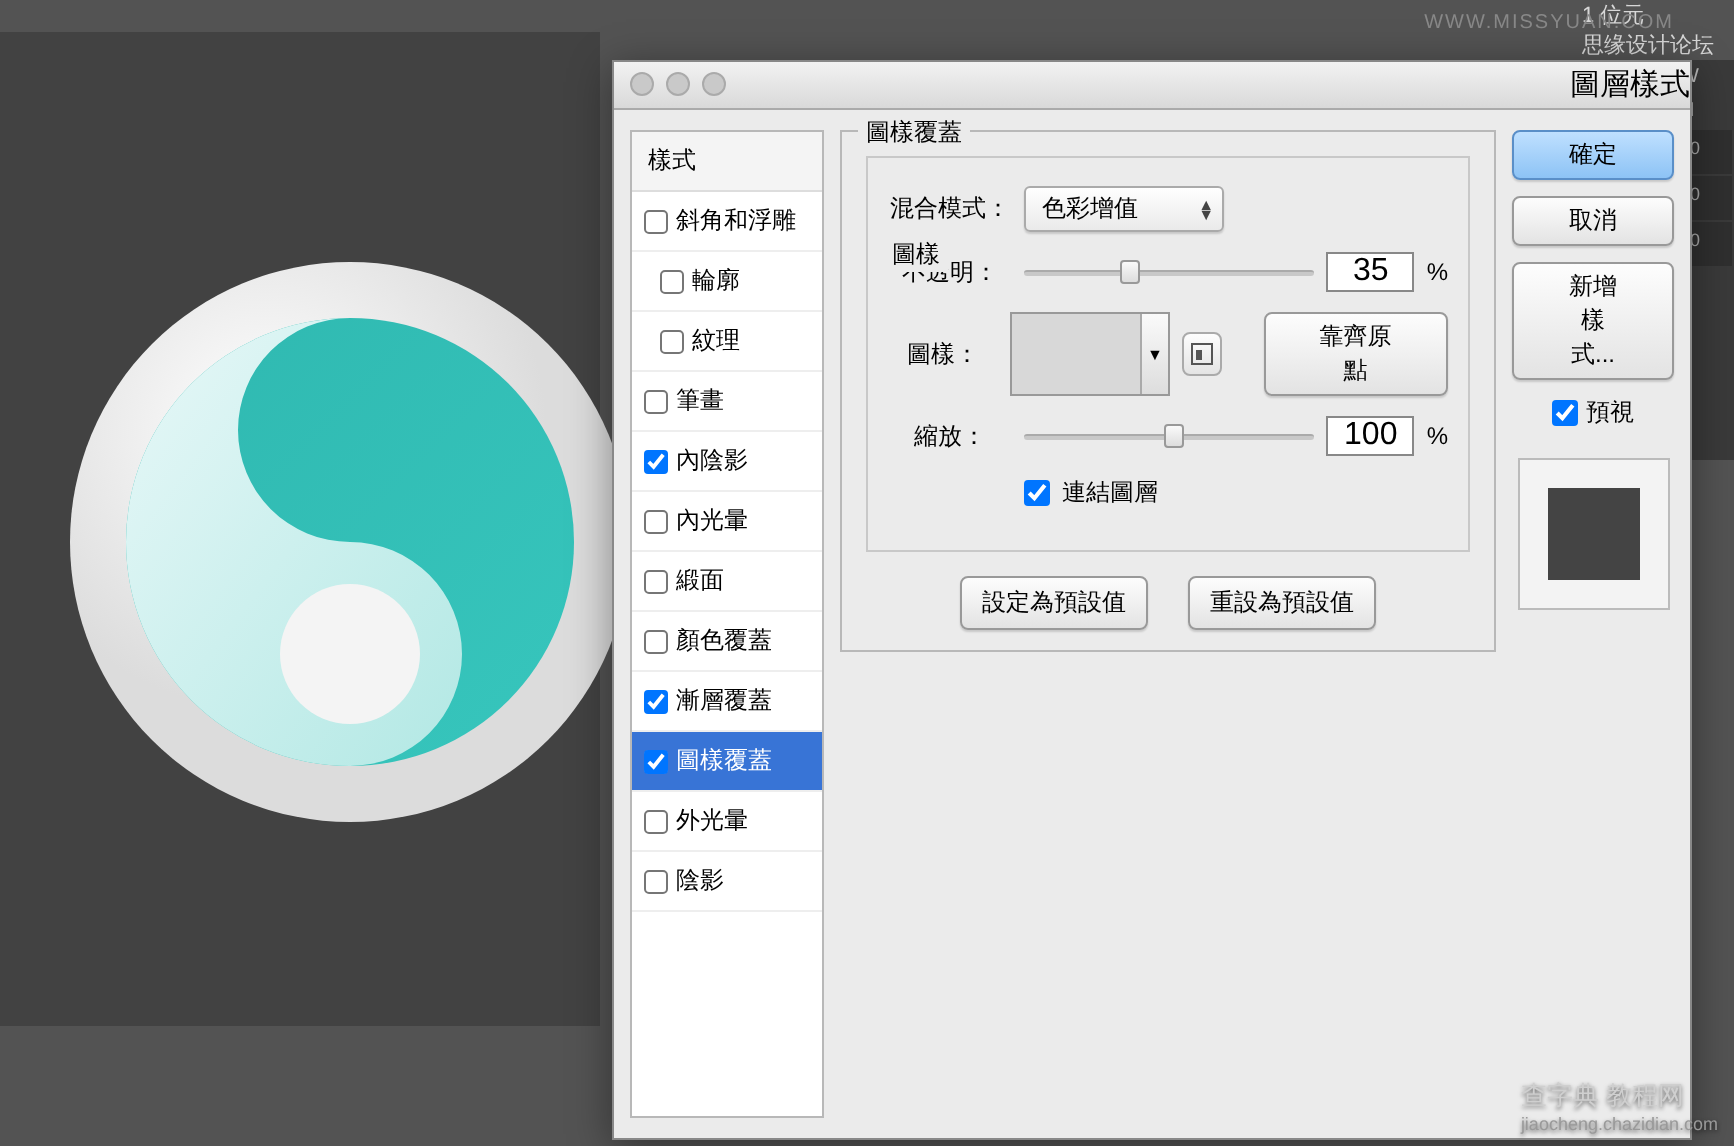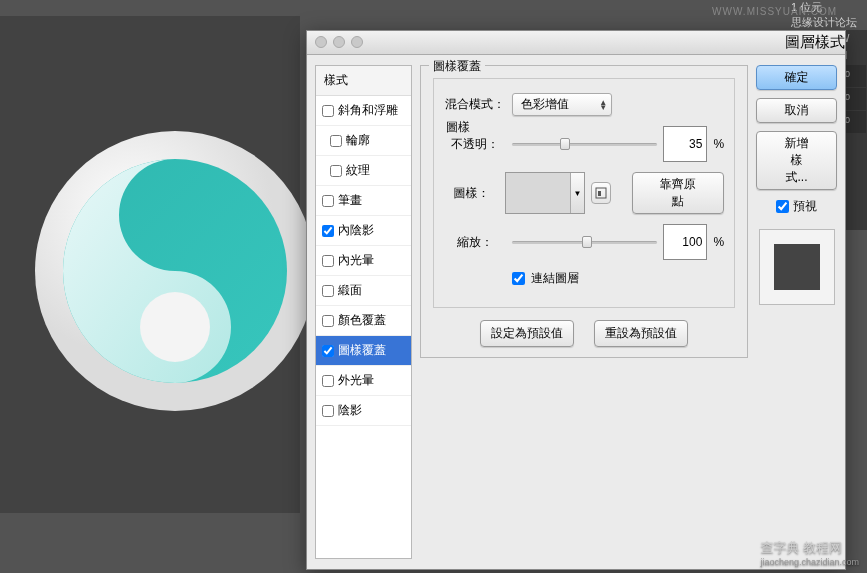--- a/index.html
+++ b/index.html
@@ -35,21 +35,21 @@
 .fieldset .legend { position: absolute; top: -8px; left: 8px; background: #ebebeb; padding: 0 4px; font-size: 12px; }
 .inner-fieldset { border: 1px solid #c8c8c8; padding: 14px 10px 10px; margin-top: 2px; position: relative; }
 .inner-fieldset .legend { top: -8px; left: 8px; background: #ebebeb; margin-top: 48px; }
 .row { display: flex; align-items: center; gap: 6px; margin-bottom: 10px; }
 .row .lbl { width: 62px; text-align: center; }
 .select { display: inline-flex; align-items: center; justify-content: space-between; border: 1px solid #aaa; background: linear-gradient(#fff,#eaeaea); border-radius: 3px; padding: 2px 4px 2px 8px; font-size: 12px; min-width: 100px; box-shadow: 0 1px 1px rgba(0,0,0,0.15); cursor: default; }
 .select .arrows { font-size: 8px; line-height: 5px; color: #444; margin-left: 6px; display: flex; flex-direction: column; }
 .slider { flex: 1; height: 16px; position: relative; }
 .slider .track { position: absolute; left: 0; right: 0; top: 7px; height: 3px; background: #c8c8c8; border-radius: 2px; border-top: 1px solid #aaa; }
 .slider .thumb { position: absolute; top: 2px; width: 10px; height: 12px; background: linear-gradient(#fafafa,#ddd); border: 1px solid #999; border-radius: 2px; }
-.numbox { width: 44px; height: 36px; border: 1px solid #888; background: #fff; font-size: 12px; text-align: right; padding: 2px 4px; }
+.numbox { width: 44px; height: 20px; border: 1px solid #888; background: #fff; font-size: 16px; text-align: center; padding: 2px 4px; }
 .swatch { width: 90px; height: 42px; border: 1px solid #999; background: #ddd; display: flex; }
 .swatch .preview { flex: 1; background: #d8d8d8; }
 .swatch .dd { width: 14px; background: linear-gradient(#fafafa,#ddd); border-left: 1px solid #aaa; display: flex; align-items: center; justify-content: center; font-size: 8px; }
 .mini-btn { width: 22px; height: 22px; border: 1px solid #aaa; background: linear-gradient(#fdfdfd,#e4e4e4); border-radius: 4px; display: flex; align-items: center; justify-content: center; cursor: default; }
 .mini-btn svg { width: 12px; height: 12px; }
 .btn { display: inline-block; padding: 3px 24px; border: 1px solid #999; background: linear-gradient(#fdfdfd,#e3e3e3); border-radius: 4px; font-size: 12px; box-shadow: 0 1px 1px rgba(0,0,0,0.15); cursor: default; min-width: 72px; text-align: center; }
 .btn.wide { min-width: 80px; padding: 4px 10px; text-align: right; }
 .btn.primary { background: linear-gradient(#bfe0ff,#8dc3f5); border-color: #5a8fc8; }
 .btns-bottom { display: flex; gap: 20px; justify-content: center; margin-top: 12px; }
 
@@ -143,20 +143,24 @@
             <span>內光暈</span>
           </div>
           <div class="item">
             <input type="checkbox" style="">
             <span>緞面</span>
           </div>
           <div class="item">
             <input type="checkbox" style="">
             <span>顏色覆蓋</span>
           </div>
+          <div class="item">
+            <input type="checkbox" checked="" style="">
+            <span>漸層覆蓋</span>
+          </div>
           <div class="item selected">
             <input type="checkbox" checked="" style="">
             <span>圖樣覆蓋</span>
           </div>
           <div class="item">
             <input type="checkbox" style="">
             <span>外光暈</span>
           </div>
           <div class="item">
             <input type="checkbox" style="">

